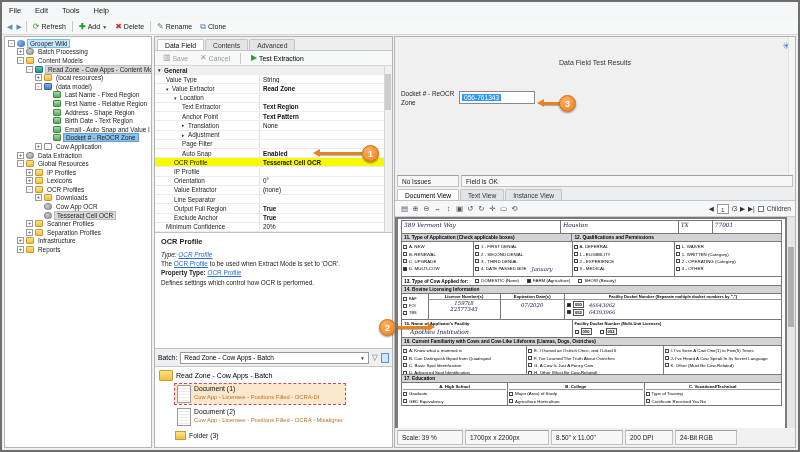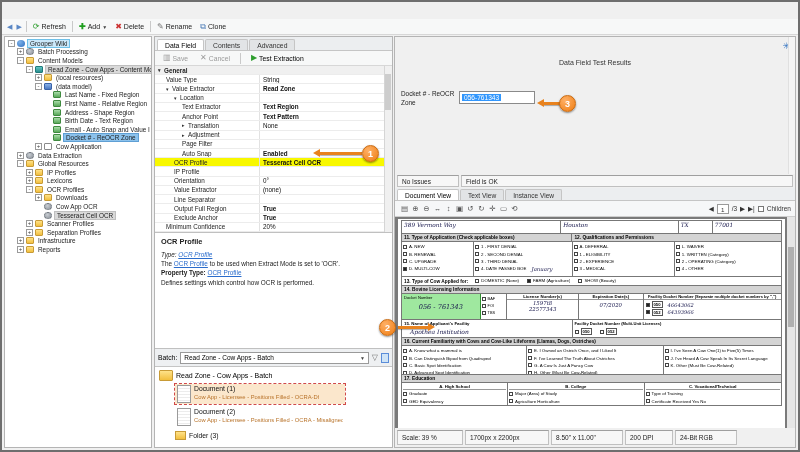--- a/index.html
+++ b/index.html
@@ -116,20 +116,26 @@
   .badge { position:absolute; width:17px; height:17px; border-radius:50%; background:radial-gradient(circle at 35% 30%,#ffb066,#ef7d12); border:1px solid #c96a10; color:#fff; font-weight:bold; font-size:9px; display:flex; align-items:center; justify-content:center; box-shadow:0 1px 2px rgba(0,0,0,.45); z-index:60; }
   .arrow { position:absolute; height:3px; background:#e8821e; z-index:55; box-shadow:0 1px 1px rgba(0,0,0,.3); }
   .arrow.head-left:before  { content:""; position:absolute; left:-7px; top:-3px; border-top:4.5px solid transparent; border-bottom:4.5px solid transparent; border-right:7px solid #e8821e; }
   .arrow.head-right:after { content:""; position:absolute; right:-7px; top:-3px; border-top:4.5px solid transparent; border-bottom:4.5px solid transparent; border-left:7px solid #e8821e; }
 </style>
 </head>
 <body>
 
 <div id="app">
 
+  <div id="menubar">
+      <span class="menu-item">File</span>
+      <span class="menu-item">Edit</span>
+      <span class="menu-item">Tools</span>
+      <span class="menu-item">Help</span>
+    </div>
 
   <div id="maintoolbar">
     <span class="navarr">◀</span>
     <span class="navarr">▶</span>
     <span class="tsep"></span>
     <span class="tbtn">
         <span class="gi i-refresh">⟳</span>
         <span>Refresh</span>
       </span>
     <span class="tsep"></span>
@@ -611,24 +617,20 @@
                 <span>FARM (Agriculture)</span>
               </span>
               <span class="qrow">
                 <span class="cbx"></span>
                 <span>SHOW (Beauty)</span>
               </span>
             </span>
         </div>
         <div class="fbar">14. Bovine Licensing Information</div>
         <div class="fsec" style="height:27px">
-          <div style="width:21%; background:#9fe89f; border:1px solid #2f8f2f; margin:-1px 0 -1px -1px; padding:1px 2px">
-            <div style="font-size:4.1px">Docket Number</div>
-            <div class="hw" style="font-size:6.6px; text-align:center; margin-top:3px">056 - 761343</div>
-          </div>
           <div class="bR" style="width:7%; padding:1px">
               <div class="qrow" style="font-size: 3.9px; height: 7px;">
                 <span class="cbx"></span>
                 <span>BAF</span>
               </div>
               <div class="qrow" style="font-size: 3.9px; height: 7px;">
                 <span class="cbx"></span>
                 <span>FOI</span>
               </div>
               <div class="qrow" style="font-size: 3.9px; height: 7px;">

